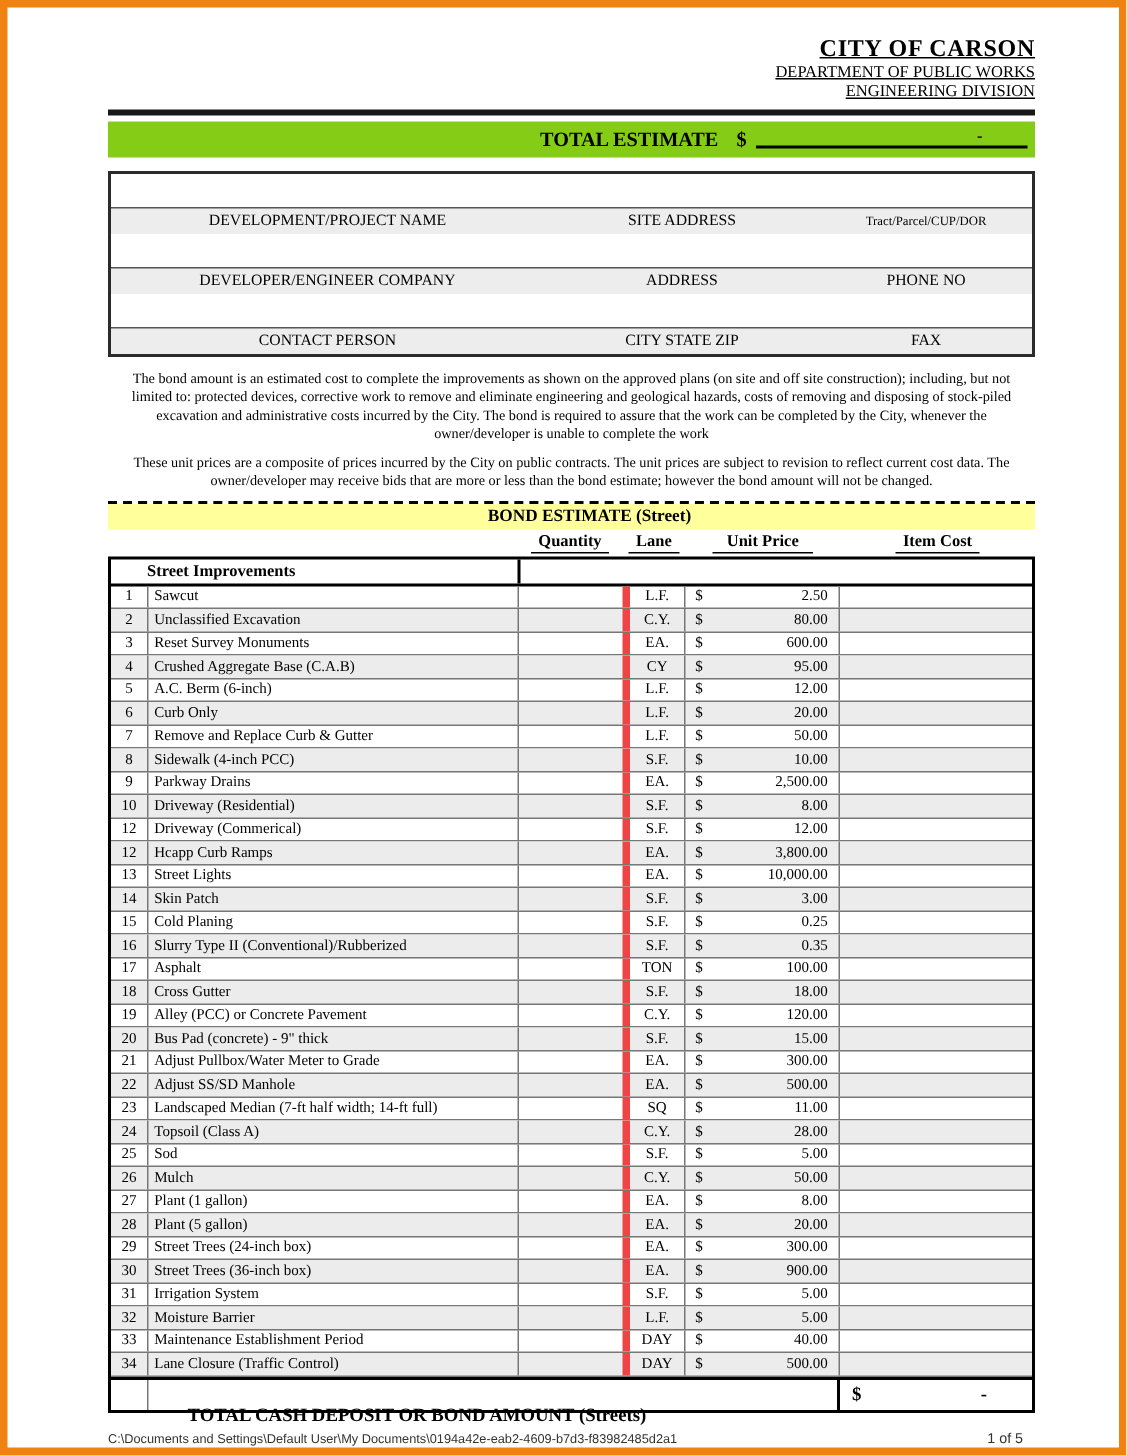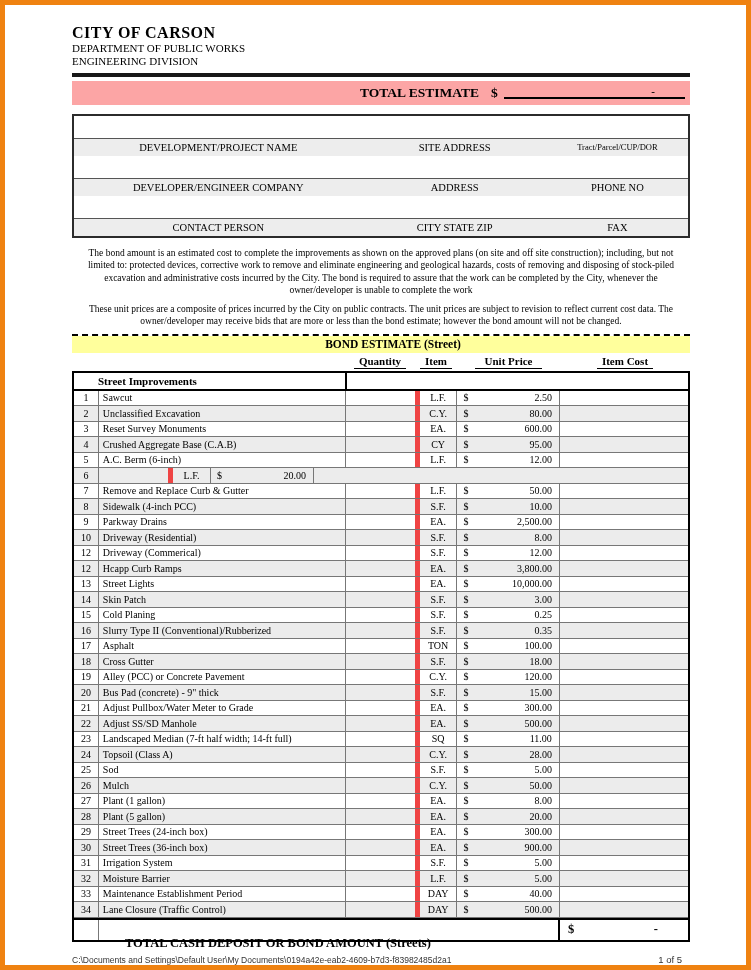--- a/index.html
+++ b/index.html
@@ -1,27 +1,27 @@
 <!DOCTYPE html>
 <html><head>
 <meta charset="utf-8">
 <style>
   html,body{margin:0;padding:0;background:#fff;}
   .page{width:751px;height:970px;box-sizing:border-box;border:5px solid #EF8211;background:#fff;
         font-family:"Liberation Serif",serif;color:#000;overflow:hidden;position:relative;}
   .content{padding:18px 56px 0 67px;}
 
   
-  .hdr{text-align:left;}
+  .hdr{text-align:right;text-decoration:underline;}
   .hdr .h1{font-size:16px;font-weight:bold;line-height:19px;letter-spacing:.5px;}
   .hdr .h2{font-size:11px;line-height:13px;}
   .rule{height:3.5px;background:#181818;margin-top:5px;}
 
   
-  .total-bar{background:#fca5a5;height:24px;margin-top:4px;display:flex;align-items:center;}
+  .total-bar{background:#84cc16;height:24px;margin-top:4px;display:flex;align-items:center;}
   .tb-label{font-weight:bold;font-size:13.5px;margin-left:288px;white-space:nowrap;}
   .tb-cur{font-weight:bold;font-size:13.5px;margin-left:12px;}
   .tb-line{flex:1;margin:0 5px 4px 6px;border-bottom:2px solid #000;text-align:right;
            padding-right:30px;font-weight:bold;font-size:11px;height:14px;line-height:16px;}
 
   
   .form-box{margin-top:9px;border:2px solid #2b2b2b;}
   .f-input{height:22px;background:#fff;}
   .f-labels{height:17px;background:#EDEDED;border-top:1px solid #555;display:flex;align-items:center;font-size:10.5px;}
   .fc1{width:47%;text-align:center;}
@@ -114,21 +114,21 @@
     <div class="para">The bond amount is an estimated cost to complete the improvements as shown on the approved plans (on site and off site construction); including, but not limited to: protected devices, corrective work to remove and eliminate engineering and geological hazards, costs of removing and disposing of stock-piled excavation and administrative costs incurred by the City.  The bond is required to assure that the work can be completed by the City, whenever the owner/developer is unable to complete the work</div>
     <div class="para para2">These unit prices are a composite of prices incurred by the City on public contracts.  The unit prices are subject to revision to reflect current cost data. The owner/developer may receive bids that are more or less than the bond estimate; however the bond amount will not be changed.</div>
 
     <div class="dashed"></div>
 
     <div class="bond-band">BOND ESTIMATE (Street)</div>
 
     <div class="col-headers">
       <span class="ch-sp"></span>
       <span class="ch ch-qty"><span class="ul">Quantity</span></span>
-      <span class="ch ch-unit"><span class="ul">Item</span></span>
+      <span class="ch ch-unit"><span class="ul">Lane</span></span>
       <span class="ch ch-price"><span class="ul">Unit Price</span></span>
       <span class="ch ch-item"><span class="ul">Item Cost</span></span>
     </div>
 
     <div class="btable">
       <div class="sec-row">
         <span class="sec-left">Street Improvements</span>
         <span class="sec-right"></span>
       </div>
 
@@ -189,20 +189,21 @@
             <span class="td c-unit">L.F.</span>
             <span class="td c-price">
               <span>$</span>
               <span>12.00</span>
             </span>
             <span class="td c-item"></span>
           </div>
 
           <div class="tr shaded">
             <span class="td c-num">6</span>
+            <span class="td c-desc">Curb Only</span>
             <span class="td c-qty"></span>
             <span class="td c-unit">L.F.</span>
             <span class="td c-price">
               <span>$</span>
               <span>20.00</span>
             </span>
             <span class="td c-item"></span>
           </div>
 
           <div class="tr">

